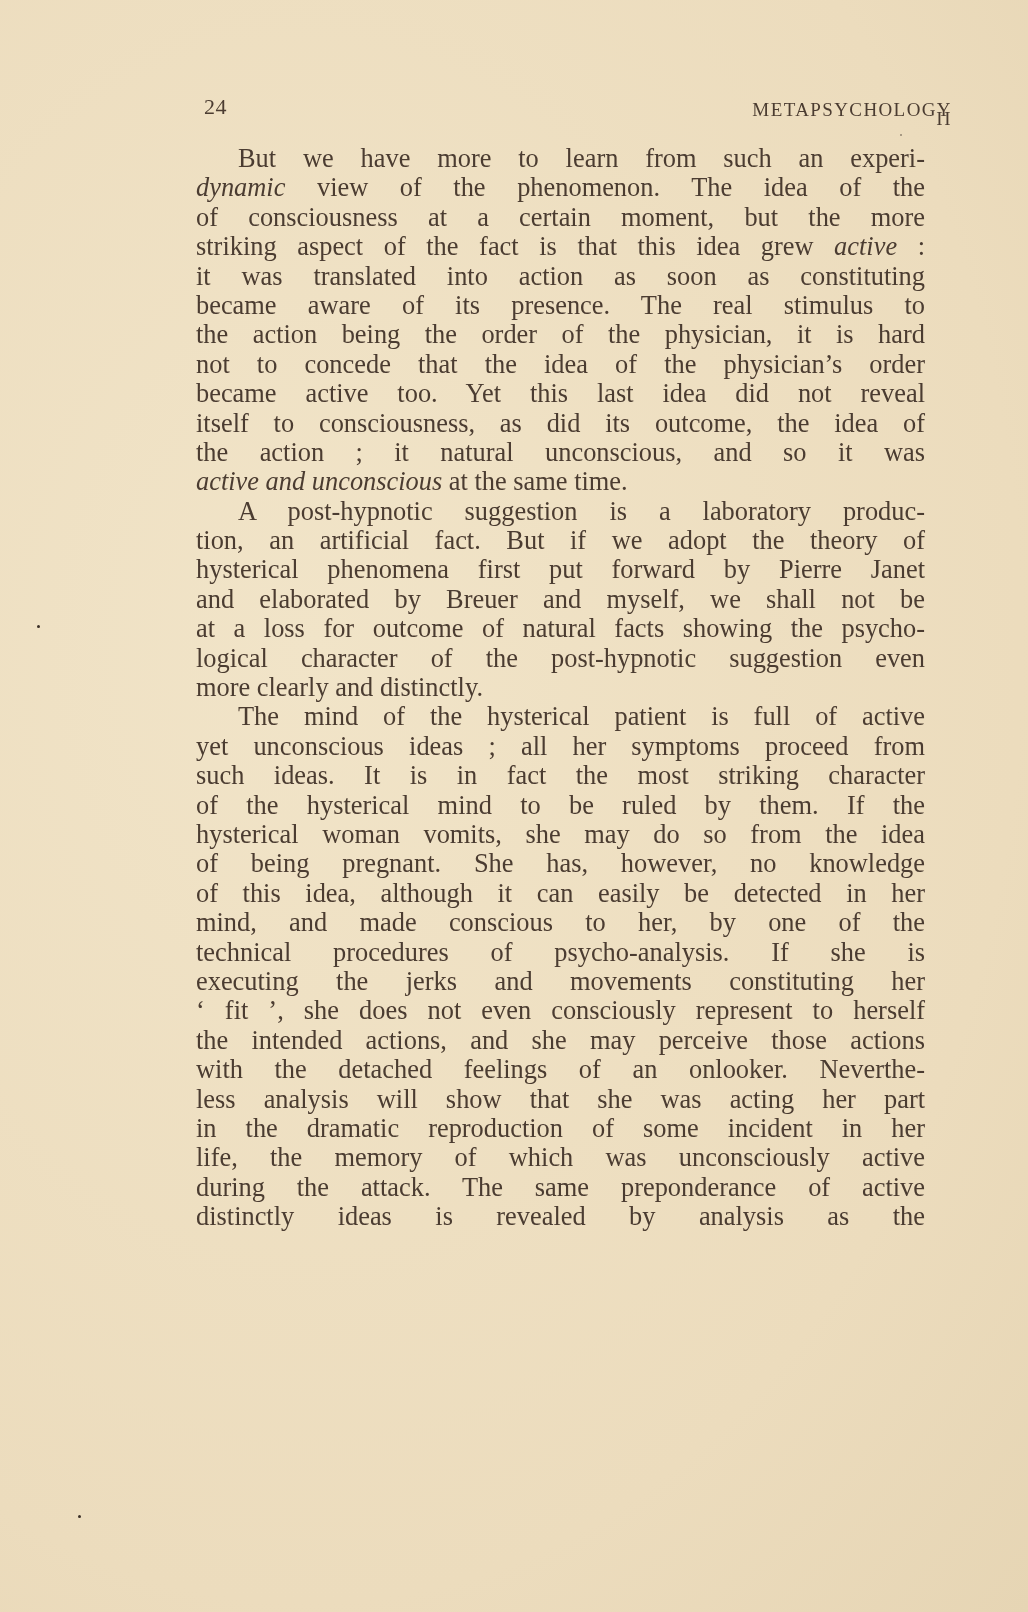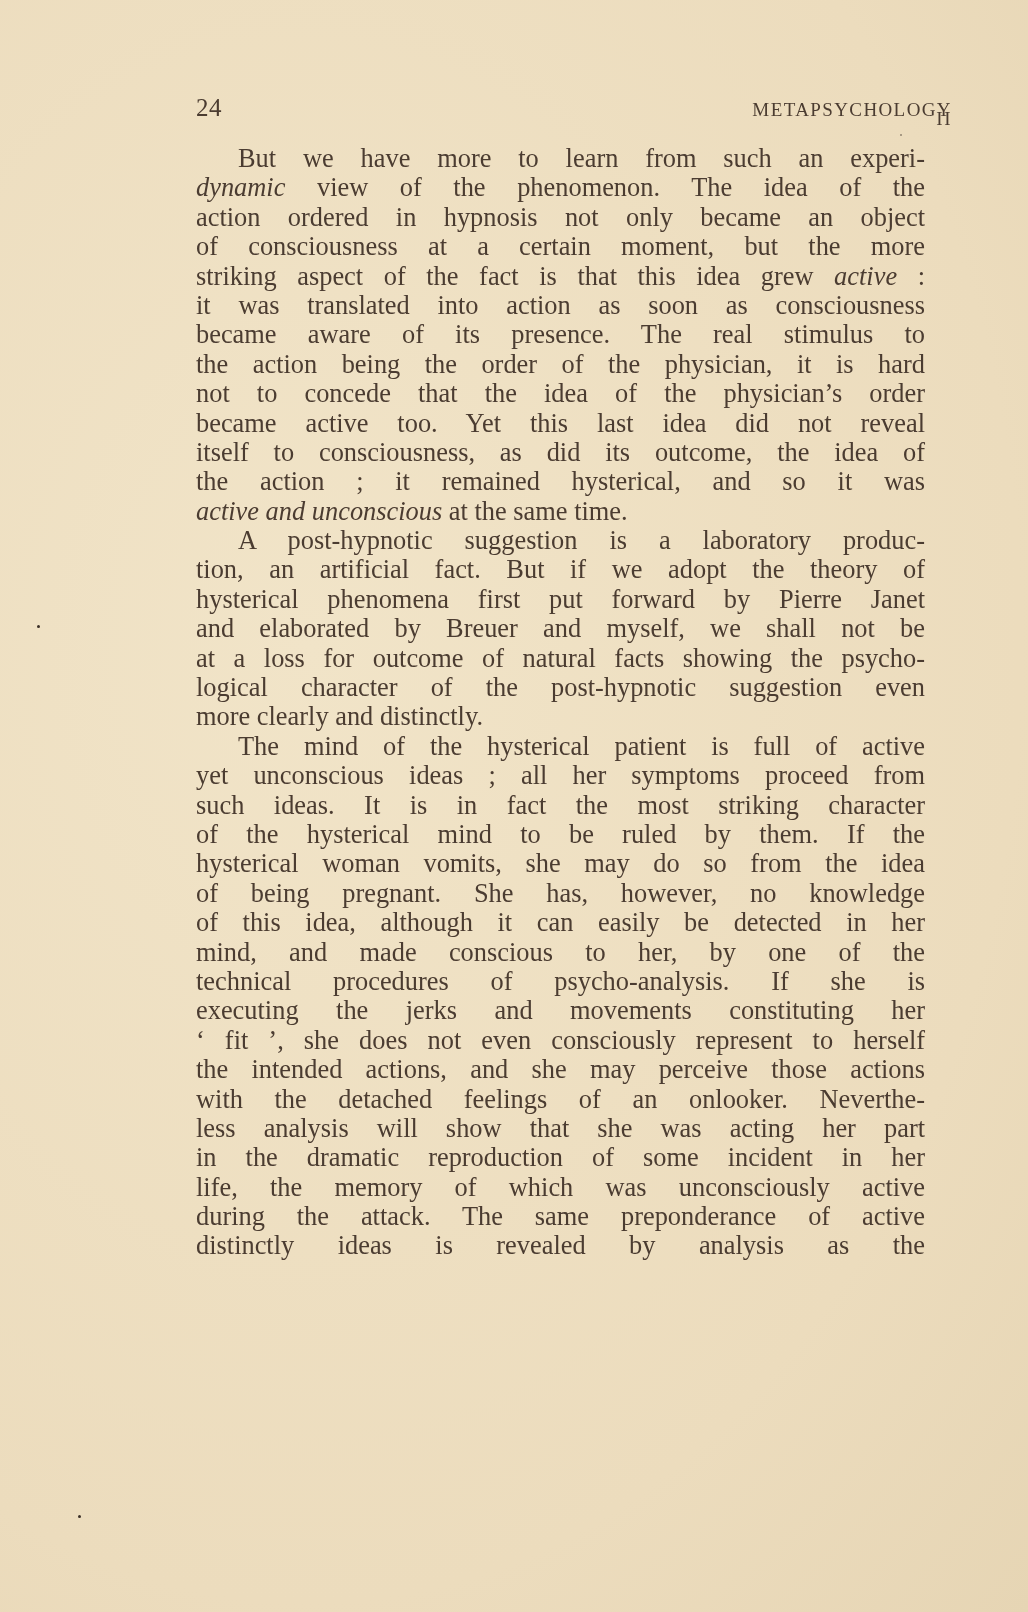--- a/index.html
+++ b/index.html
@@ -9,22 +9,22 @@
     background-image: radial-gradient(ellipse at 30% 40%, #f1e4c8 0%, #ecdcbd 70%, #e6d5b4 100%);
     position: relative;
     font-family: "Liberation Serif", "DejaVu Serif", serif;
     color: #4b3c31;
   }
   .page { position: absolute; left: 0; top: 0; width: 1028px; height: 1612px; }
   .running-head {
     position: absolute; top: 94px; left: 196px; width: 756px; height: 32px;
   }
   .folio {
-    position: absolute; left: 0; top: 0;
-    font-size: 25px; letter-spacing: 0.5px;
+    position: absolute; left: 8px; top: 0;
+    font-size: 22px; letter-spacing: 0.5px;
   }
   .title {
     position: absolute; left: 0; right: 0; top: 5px; text-align: right;
     font-size: 19px; letter-spacing: 1.4px; padding-left: 10px;
   }
   .chapter {
     position: absolute; right: 0; top: 14px;
     font-size: 19px; letter-spacing: 1.5px;
   }
   .body-text {
@@ -48,30 +48,29 @@
 <div class="page">
   <div class="running-head">
     <span class="folio">24</span>
     <span class="title">METAPSYCHOLOGY</span>
     <span class="chapter">II</span>
   </div>
 
   <div class="body-text" id="body-text">
       <div class="line indent"><span class="line-inner"><span>But we have more to learn from such an experi-</span></span></div>
       <div class="line"><span class="line-inner"><em>dynamic</em><span> view of the phenomenon.  The idea of the</span></span></div>
-      <div class="line"><span class="line-inner"><span>action ordered in hypnosis not only became an object</span></span></div>
       <div class="line"><span class="line-inner"><span>of consciousness at a certain moment, but the more</span></span></div>
       <div class="line"><span class="line-inner"><span>striking aspect of the fact is that this idea grew </span><em>active</em><span> :</span></span></div>
-      <div class="line"><span class="line-inner"><span>it was translated into action as soon as consciousness</span></span></div>
+      <div class="line"><span class="line-inner"><span>it was translated into action as soon as constituting</span></span></div>
       <div class="line"><span class="line-inner"><span>became aware of its presence.  The real stimulus to</span></span></div>
       <div class="line"><span class="line-inner"><span>the action being the order of the physician, it is hard</span></span></div>
       <div class="line"><span class="line-inner"><span>not to concede that the idea of the physician’s order</span></span></div>
       <div class="line"><span class="line-inner"><span>became active too.  Yet this last idea did not reveal</span></span></div>
       <div class="line"><span class="line-inner"><span>itself to consciousness, as did its outcome, the idea of</span></span></div>
-      <div class="line"><span class="line-inner"><span>the action ;  it remained hysterical, and so it was</span></span></div>
+      <div class="line"><span class="line-inner"><span>the action ;  it natural unconscious, and so it was</span></span></div>
       <div class="line last"><span class="line-inner"><em>active and unconscious</em><span> at the same time.</span></span></div>
       <div class="line indent"><span class="line-inner"><span>A post-hypnotic suggestion is a laboratory produc-</span></span></div>
       <div class="line"><span class="line-inner"><span>tion, an artificial fact.  But if we adopt the theory of</span></span></div>
       <div class="line"><span class="line-inner"><span>hysterical phenomena first put forward by Pierre Janet</span></span></div>
       <div class="line"><span class="line-inner"><span>and elaborated by Breuer and myself, we shall not be</span></span></div>
       <div class="line"><span class="line-inner"><span>at a loss for outcome of natural facts showing the psycho-</span></span></div>
       <div class="line"><span class="line-inner"><span>logical character of the post-hypnotic suggestion even</span></span></div>
       <div class="line last"><span class="line-inner"><span>more clearly and distinctly.</span></span></div>
       <div class="line indent"><span class="line-inner"><span>The mind of the hysterical patient is full of active</span></span></div>
       <div class="line"><span class="line-inner"><span>yet unconscious ideas ;  all her symptoms proceed from</span></span></div>

